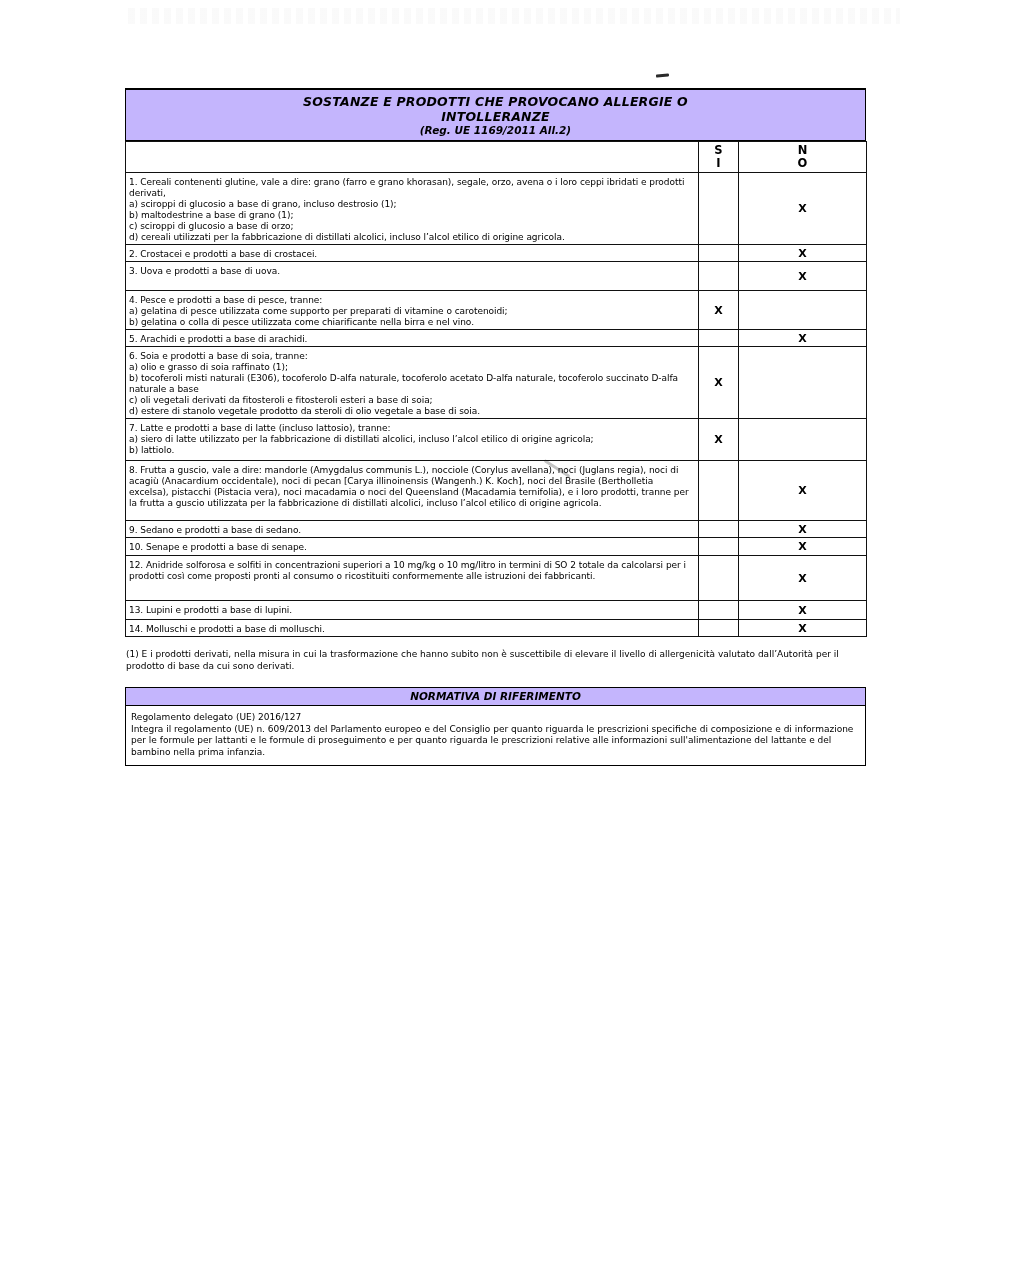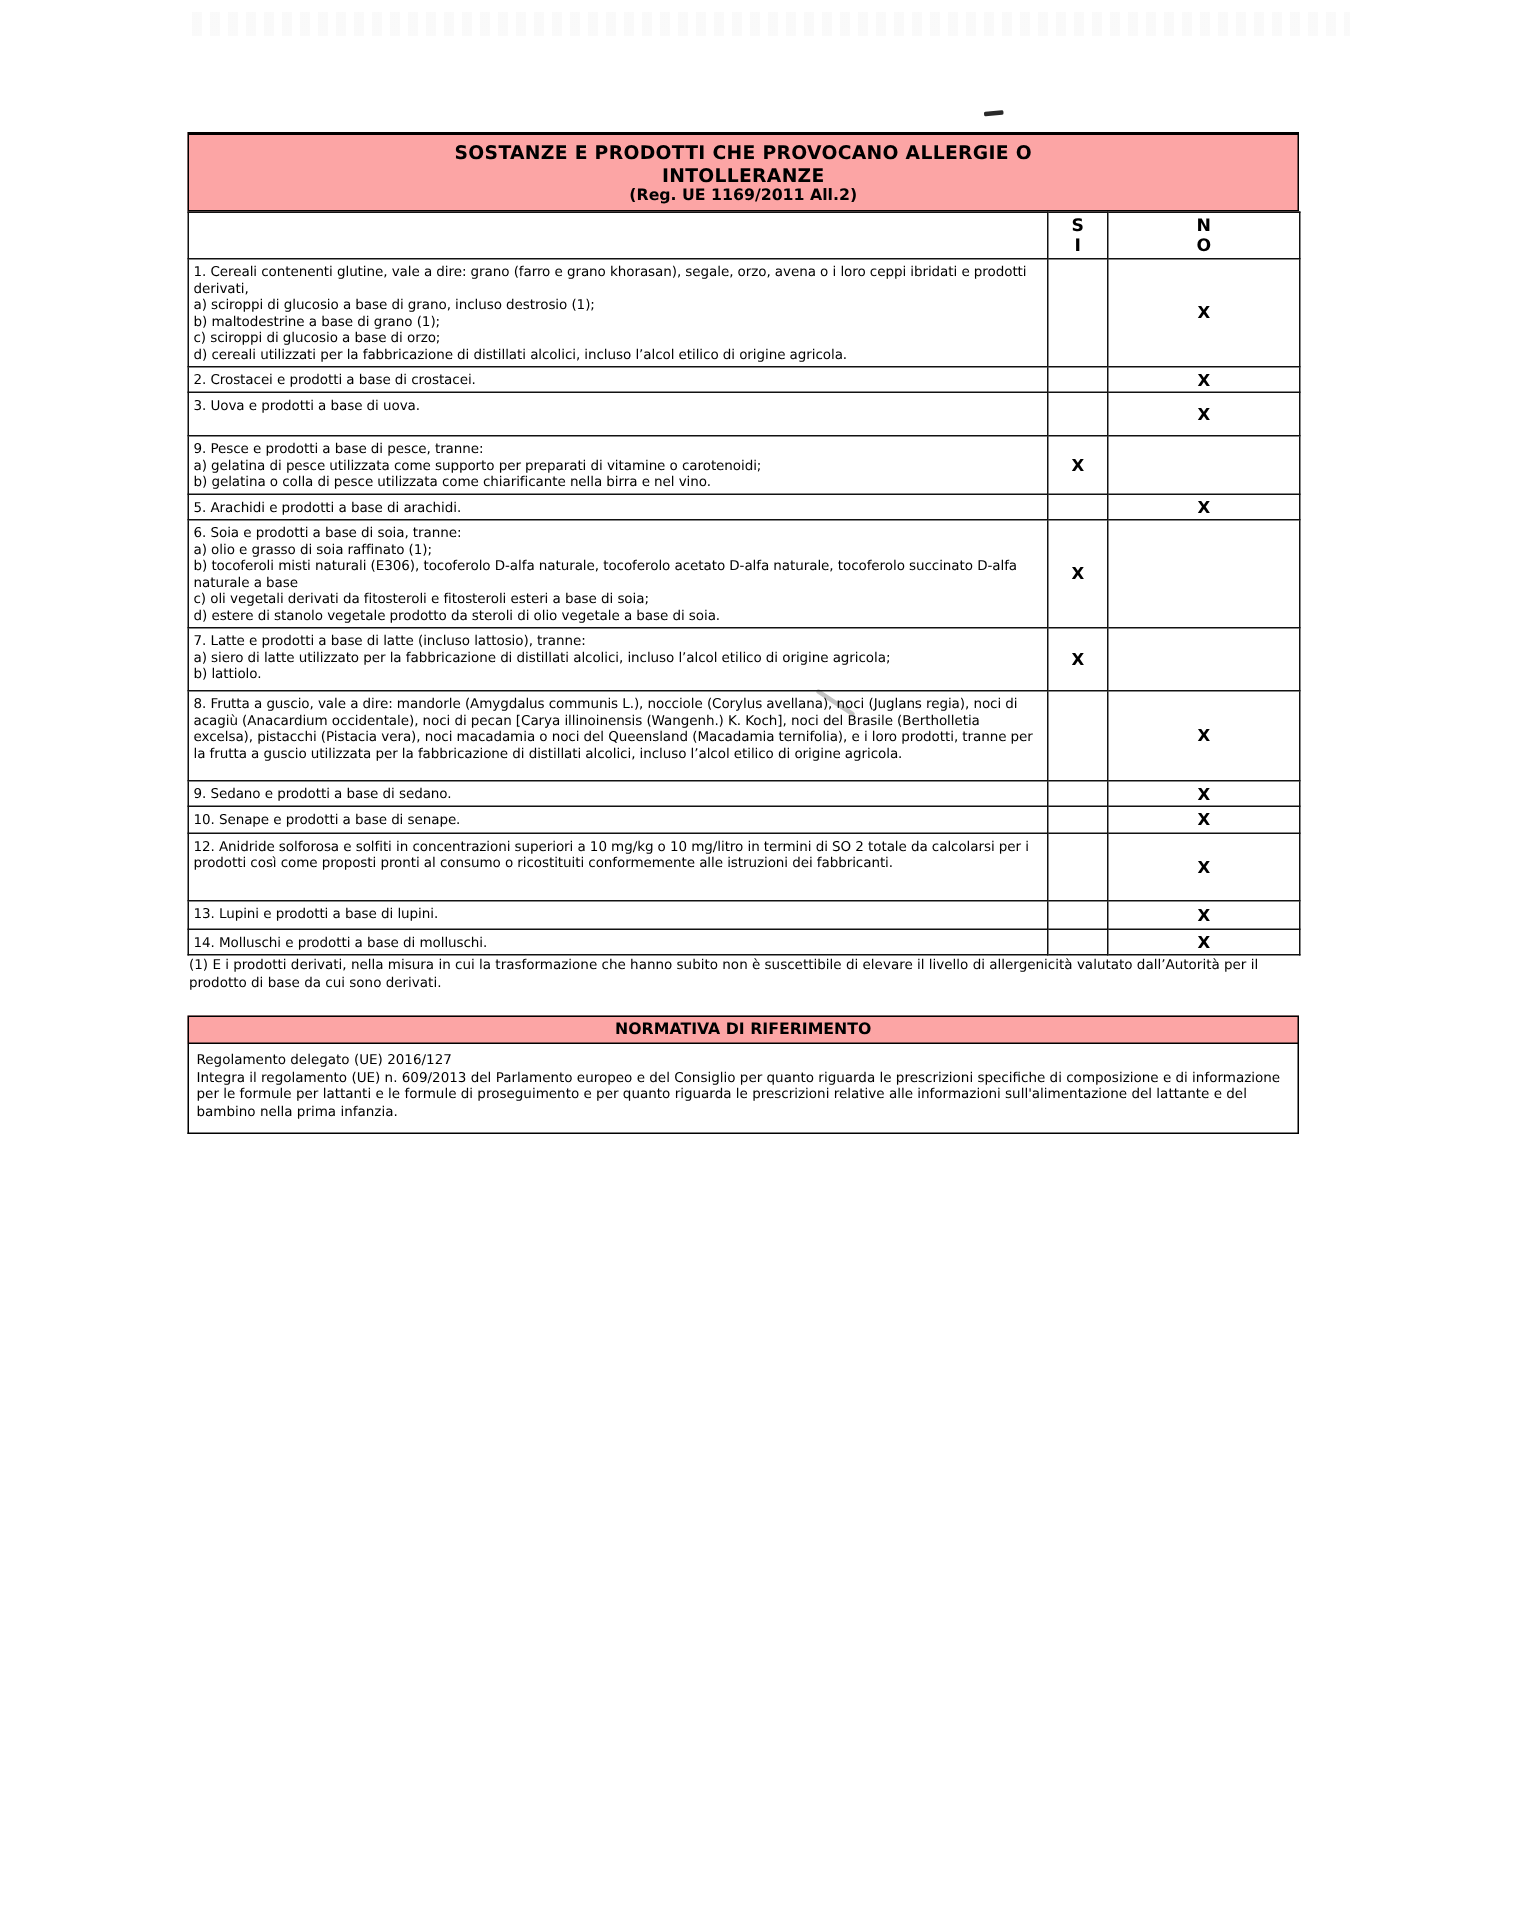--- a/index.html
+++ b/index.html
@@ -19,22 +19,22 @@
     position:absolute;left:656px;top:74px;width:13px;height:3px;
     background:#2a2a2a;border-radius:1px;transform:rotate(-6deg);
   }
   
   .wm-stroke{
     position:absolute;left:542px;top:467px;width:30px;height:3px;
     background:#c4c4c4;transform:rotate(33deg);border-radius:2px;
   }
   .sheet{position:absolute;left:125px;top:88px;width:741px;}
   .banner{
-    background:#fca5a5;border:1px solid #000;border-top-width:2px;
-    text-align:center;padding:4px 10px 3px;box-sizing:border-box;
+    background:#c4b5fd;border:1px solid #000;border-top-width:2px;
+    text-align:center;padding:4px 10px 3px;box-sizing:border-box;font-style:italic;
   }
   .banner .t1{font-weight:bold;font-size:12.5px;line-height:15px;letter-spacing:.2px;}
   .banner .t3{font-weight:bold;font-size:10.5px;line-height:13px;}
   table.allergen-table{
     border-collapse:collapse;width:741px;table-layout:fixed;
     margin-top:0;
   }
   .c-desc{width:573px;}
   .c-si{width:40px;}
   .c-no{width:128px;}
@@ -51,21 +51,21 @@
   }
   td.mark{
     text-align:center;vertical-align:middle;
     font-weight:bold;font-size:11px;
   }
   tr.r1{height:68px} tr.r2{height:17px} tr.r3{height:29px} tr.r4{height:31px}
   tr.r5{height:16px} tr.r6{height:64px} tr.r7{height:42px} tr.r8{height:60px}
   tr.r9{height:17px} tr.r10{height:18px} tr.r11{height:18px} tr.r12{height:45px}
   tr.r13{height:19px} tr.r14{height:16px}
   .footnote{
-    font-size:9px;line-height:11.5px;margin:2px 0 0 1px;width:738px;
+    font-size:9px;line-height:11.5px;margin:12px 0 0 1px;width:738px;
   }
   .banner2{
     margin-top:15px;border-top-width:1px;padding:2px 10px;
   }
   .banner2 .nt{font-weight:bold;font-size:10.5px;line-height:13px;}
   .normbox{
     border:1px solid #000;border-top:none;box-sizing:border-box;
     padding:6px 5px 7px;font-size:9px;line-height:11.5px;width:741px;
   }
   .normbox .nh{margin-bottom:0;}
@@ -116,21 +116,21 @@
             <td class="desc">2. Crostacei e prodotti a base di crostacei.</td>
             <td class="mark"></td>
             <td class="mark">X</td>
           </tr>
           <tr class="r3">
             <td class="desc">3. Uova e prodotti a base di uova.</td>
             <td class="mark"></td>
             <td class="mark">X</td>
           </tr>
           <tr class="r4">
-            <td class="desc">9. Pesce e prodotti a base di pesce, tranne:
+            <td class="desc">4. Pesce e prodotti a base di pesce, tranne:
 a) gelatina di pesce utilizzata come supporto per preparati di vitamine o carotenoidi;
 b) gelatina o colla di pesce utilizzata come chiarificante nella birra e nel vino.</td>
             <td class="mark">X</td>
             <td class="mark"></td>
           </tr>
           <tr class="r5">
             <td class="desc">5. Arachidi e prodotti a base di arachidi.</td>
             <td class="mark"></td>
             <td class="mark">X</td>
           </tr>

